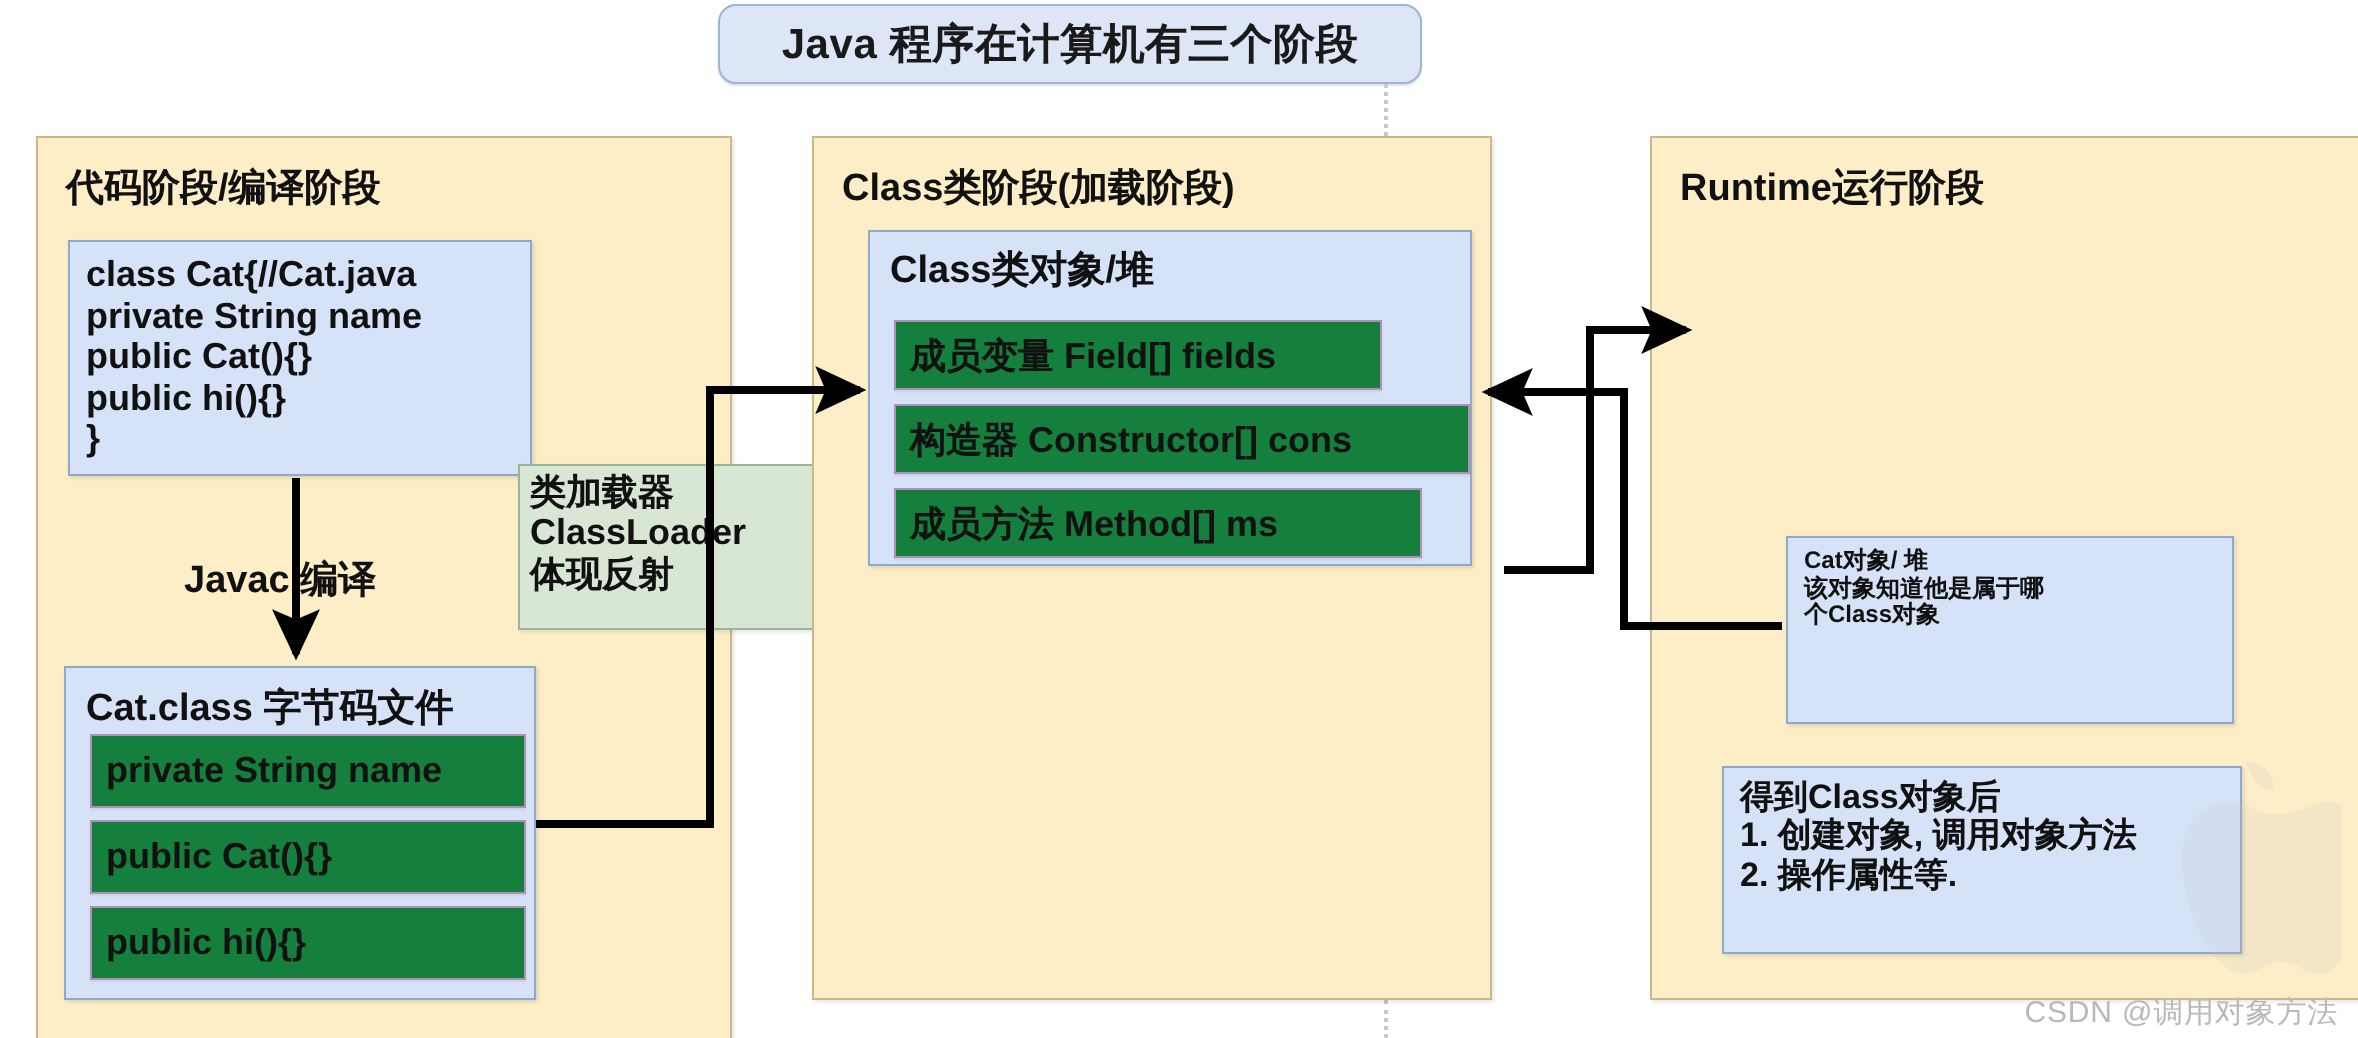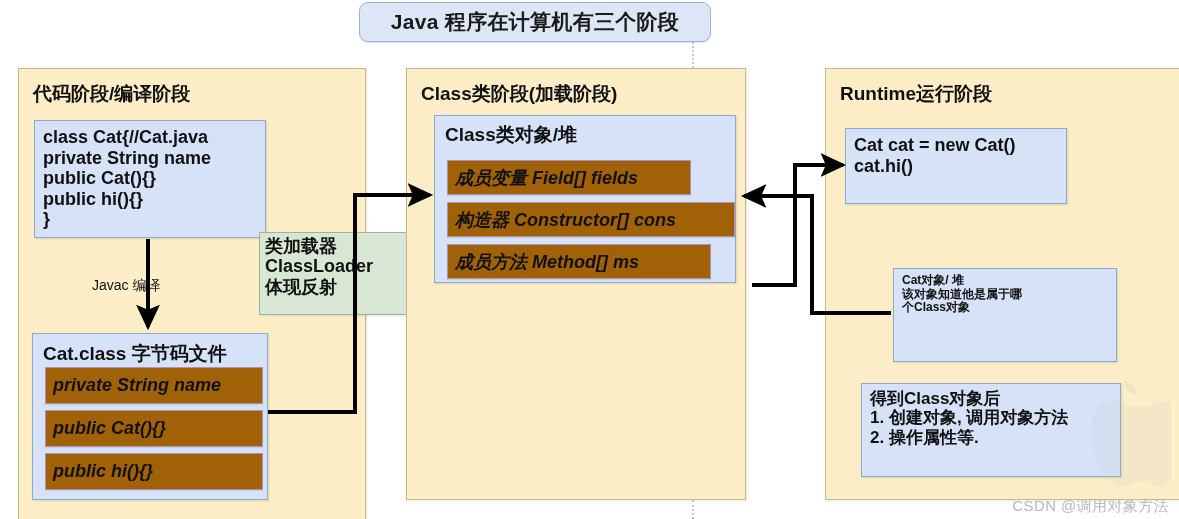--- a/index.html
+++ b/index.html
@@ -122,30 +122,29 @@
   }
 
   #box-afterclass {
     left: 861px; top: 383px; width: 260px; height: 94px;
     padding: 5px 8px;
     font-size: 17px;
   }
 
   
   .memberrow {
-    background: #a16207;
+    background: #15803d;
     border: 1px solid #b28fb4;
     color: #111;
     font-weight: bold;
     display: flex;
     align-items: center;
     padding: 0 7px;
     white-space: nowrap;
     box-shadow: 0 1px 1px rgba(0,0,0,0.08);
-    font-style: italic;
   }
   #box-catclass .memberrow {
     height: 35px;
     margin: 0 0 6px 4px;
     width: 202px;
     font-size: 18px;
   }
   #box-classobj .memberrow {
     height: 33px;
     margin: 0 0 7px 4px;
@@ -164,21 +163,21 @@
     font-weight: bold;
     font-size: 18px;
     padding: 3px 5px;
     line-height: 1.13;
     box-shadow: 1px 1px 2px rgba(0,0,0,0.10);
   }
 
   
   #label-javac {
     left: 92px; top: 277px;
-    font-size: 14px; font-weight: normal; color: #111;
+    font-size: 19px; font-weight: bold; color: #111;
     white-space: nowrap;
   }
 
   
   #wires { position: absolute; left: 0; top: 0; width: 1179px; height: 519px; pointer-events: none; }
 
   
   #watermark {
     right: 10px; bottom: 3px;
     font-size: 15px;
@@ -236,24 +235,20 @@
     <div class="hdr">Class类对象/堆</div>
     <div class="memberrow" id="row-fields">成员变量 Field[] fields</div>
     <div class="memberrow" id="row-cons">构造器 Constructor[] cons</div>
     <div class="memberrow" id="row-ms">成员方法 Method[] ms</div>
   </div>
 
   <div class="abs panel" id="panel-runtime">
     <div class="panel-title">Runtime运行阶段</div>
   </div>
 
-  <div class="abs bluebox" id="box-newcat">
-    <div class="line">Cat cat = new Cat()</div>
-    <div class="line">cat.hi()</div>
-  </div>
 
   <div class="abs bluebox" id="box-catheap">
     <div class="line">Cat对象/ 堆</div>
     <div class="line">该对象知道他是属于哪</div>
     <div class="line">个Class对象</div>
   </div>
 
   <div class="abs bluebox" id="box-afterclass">
     <div class="line">得到Class对象后</div>
     <div class="line">1. 创建对象, 调用对象方法</div>

